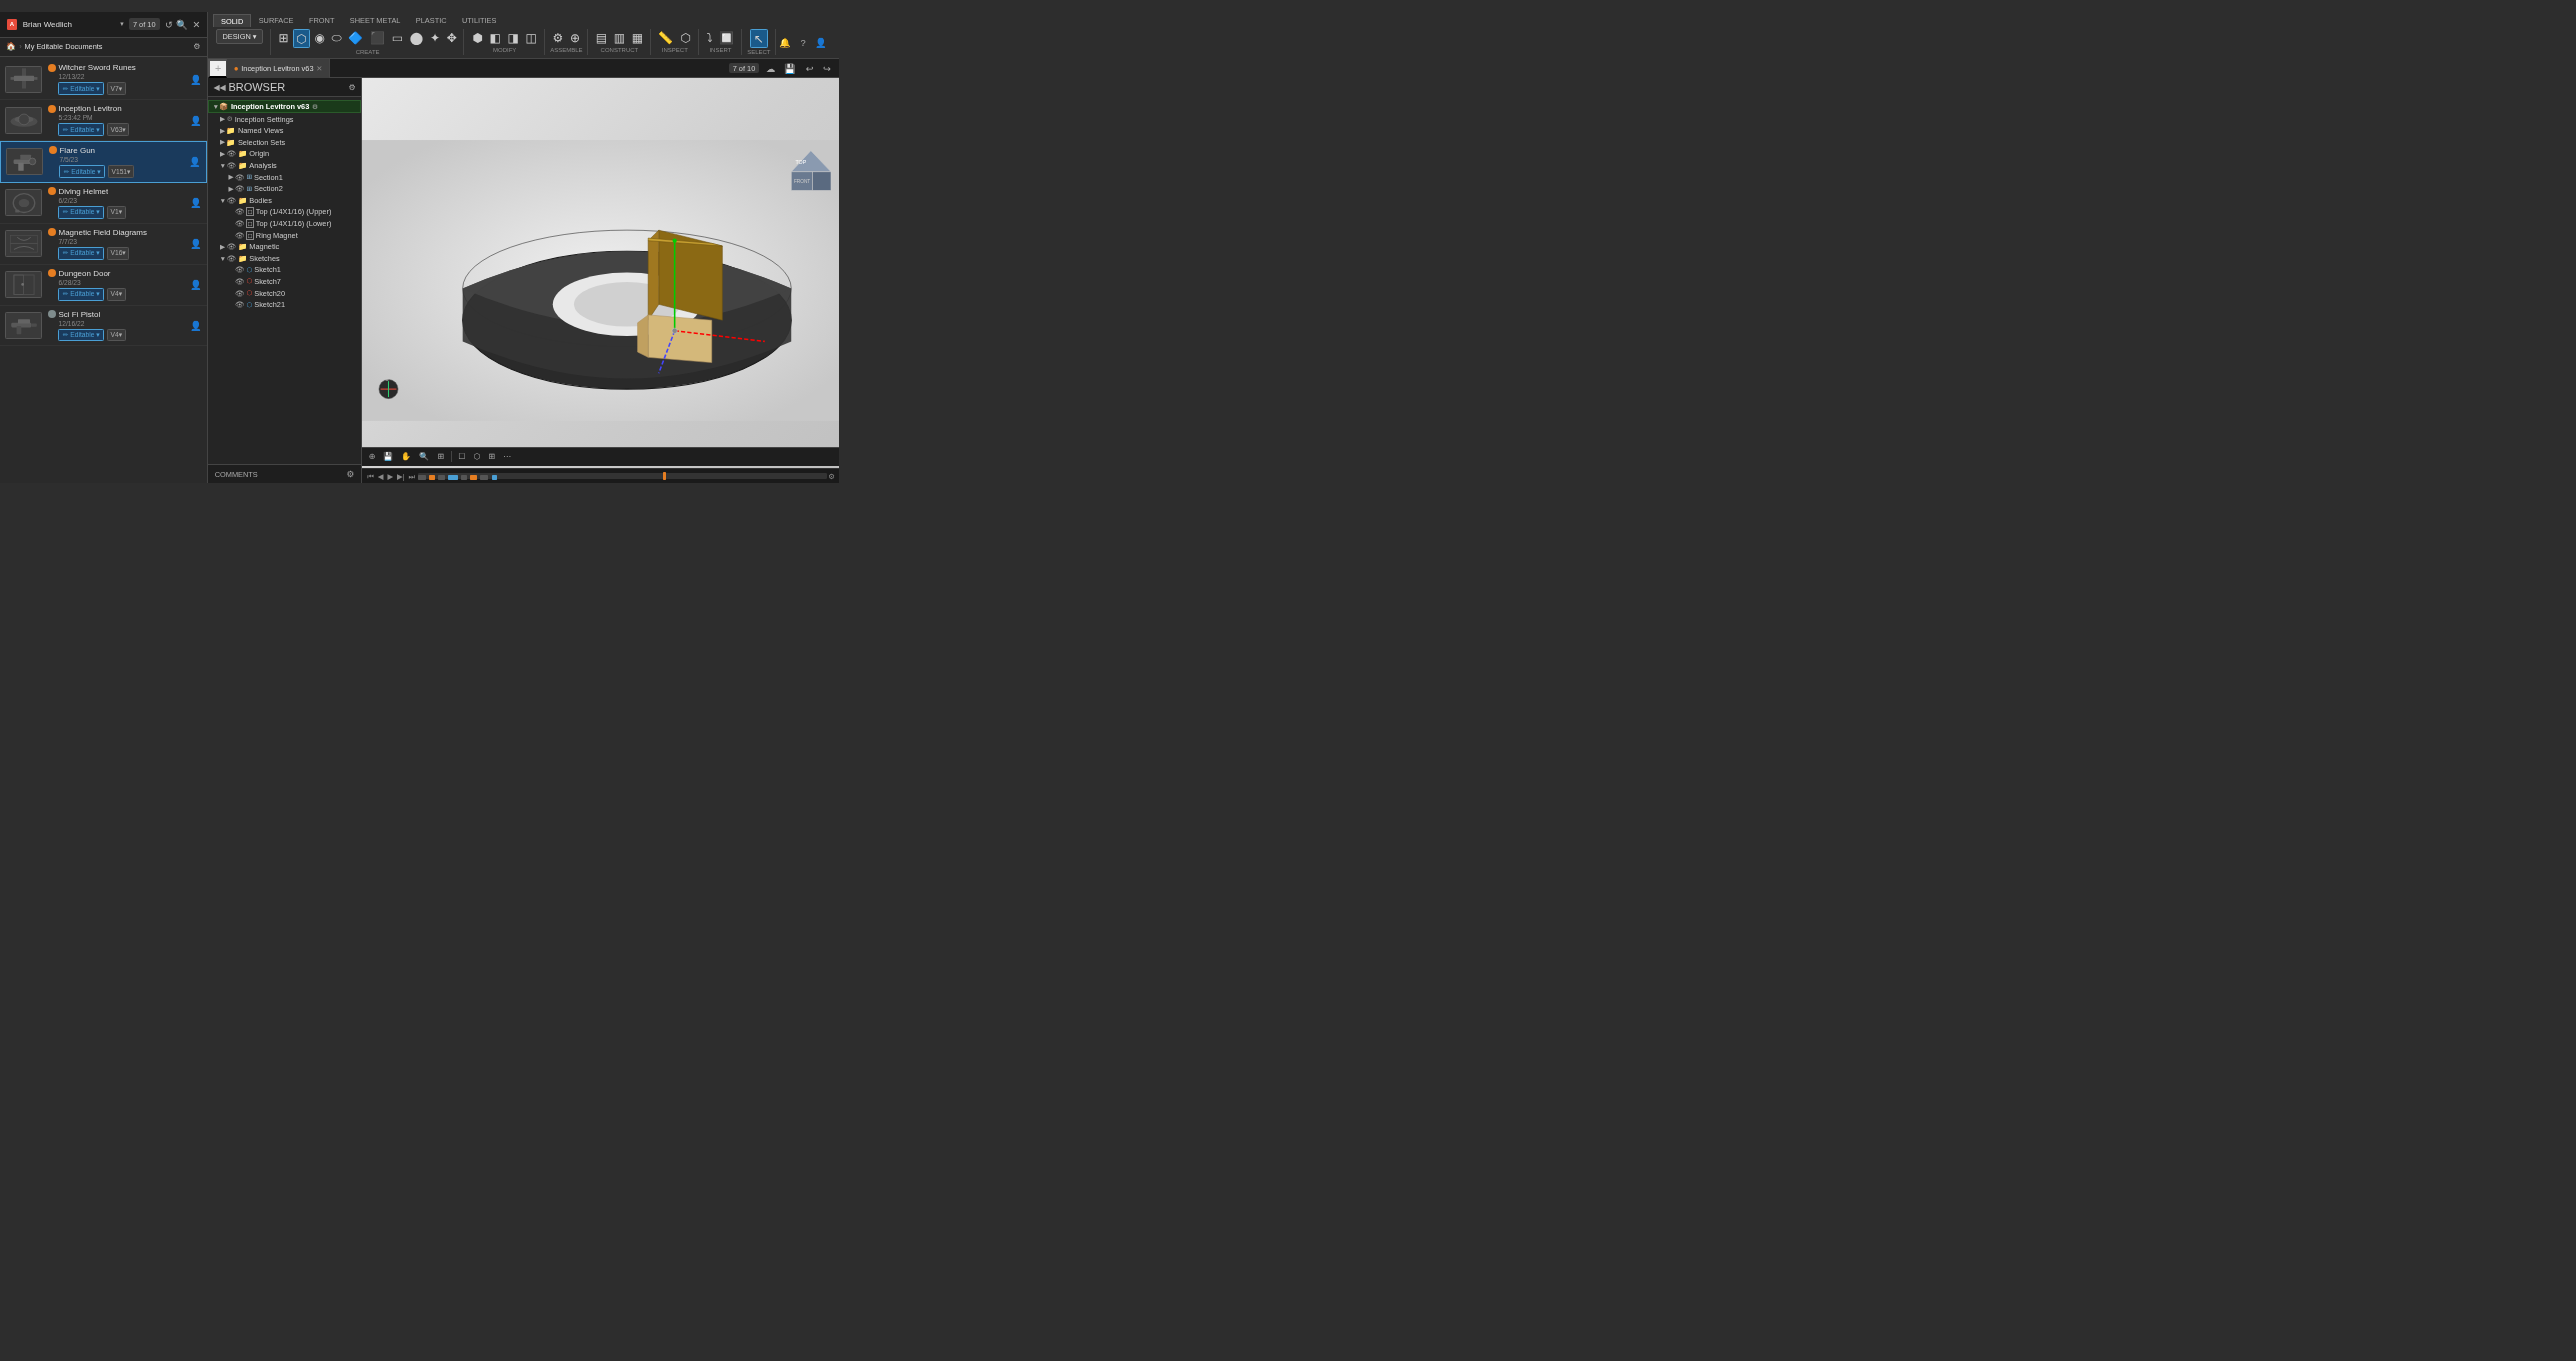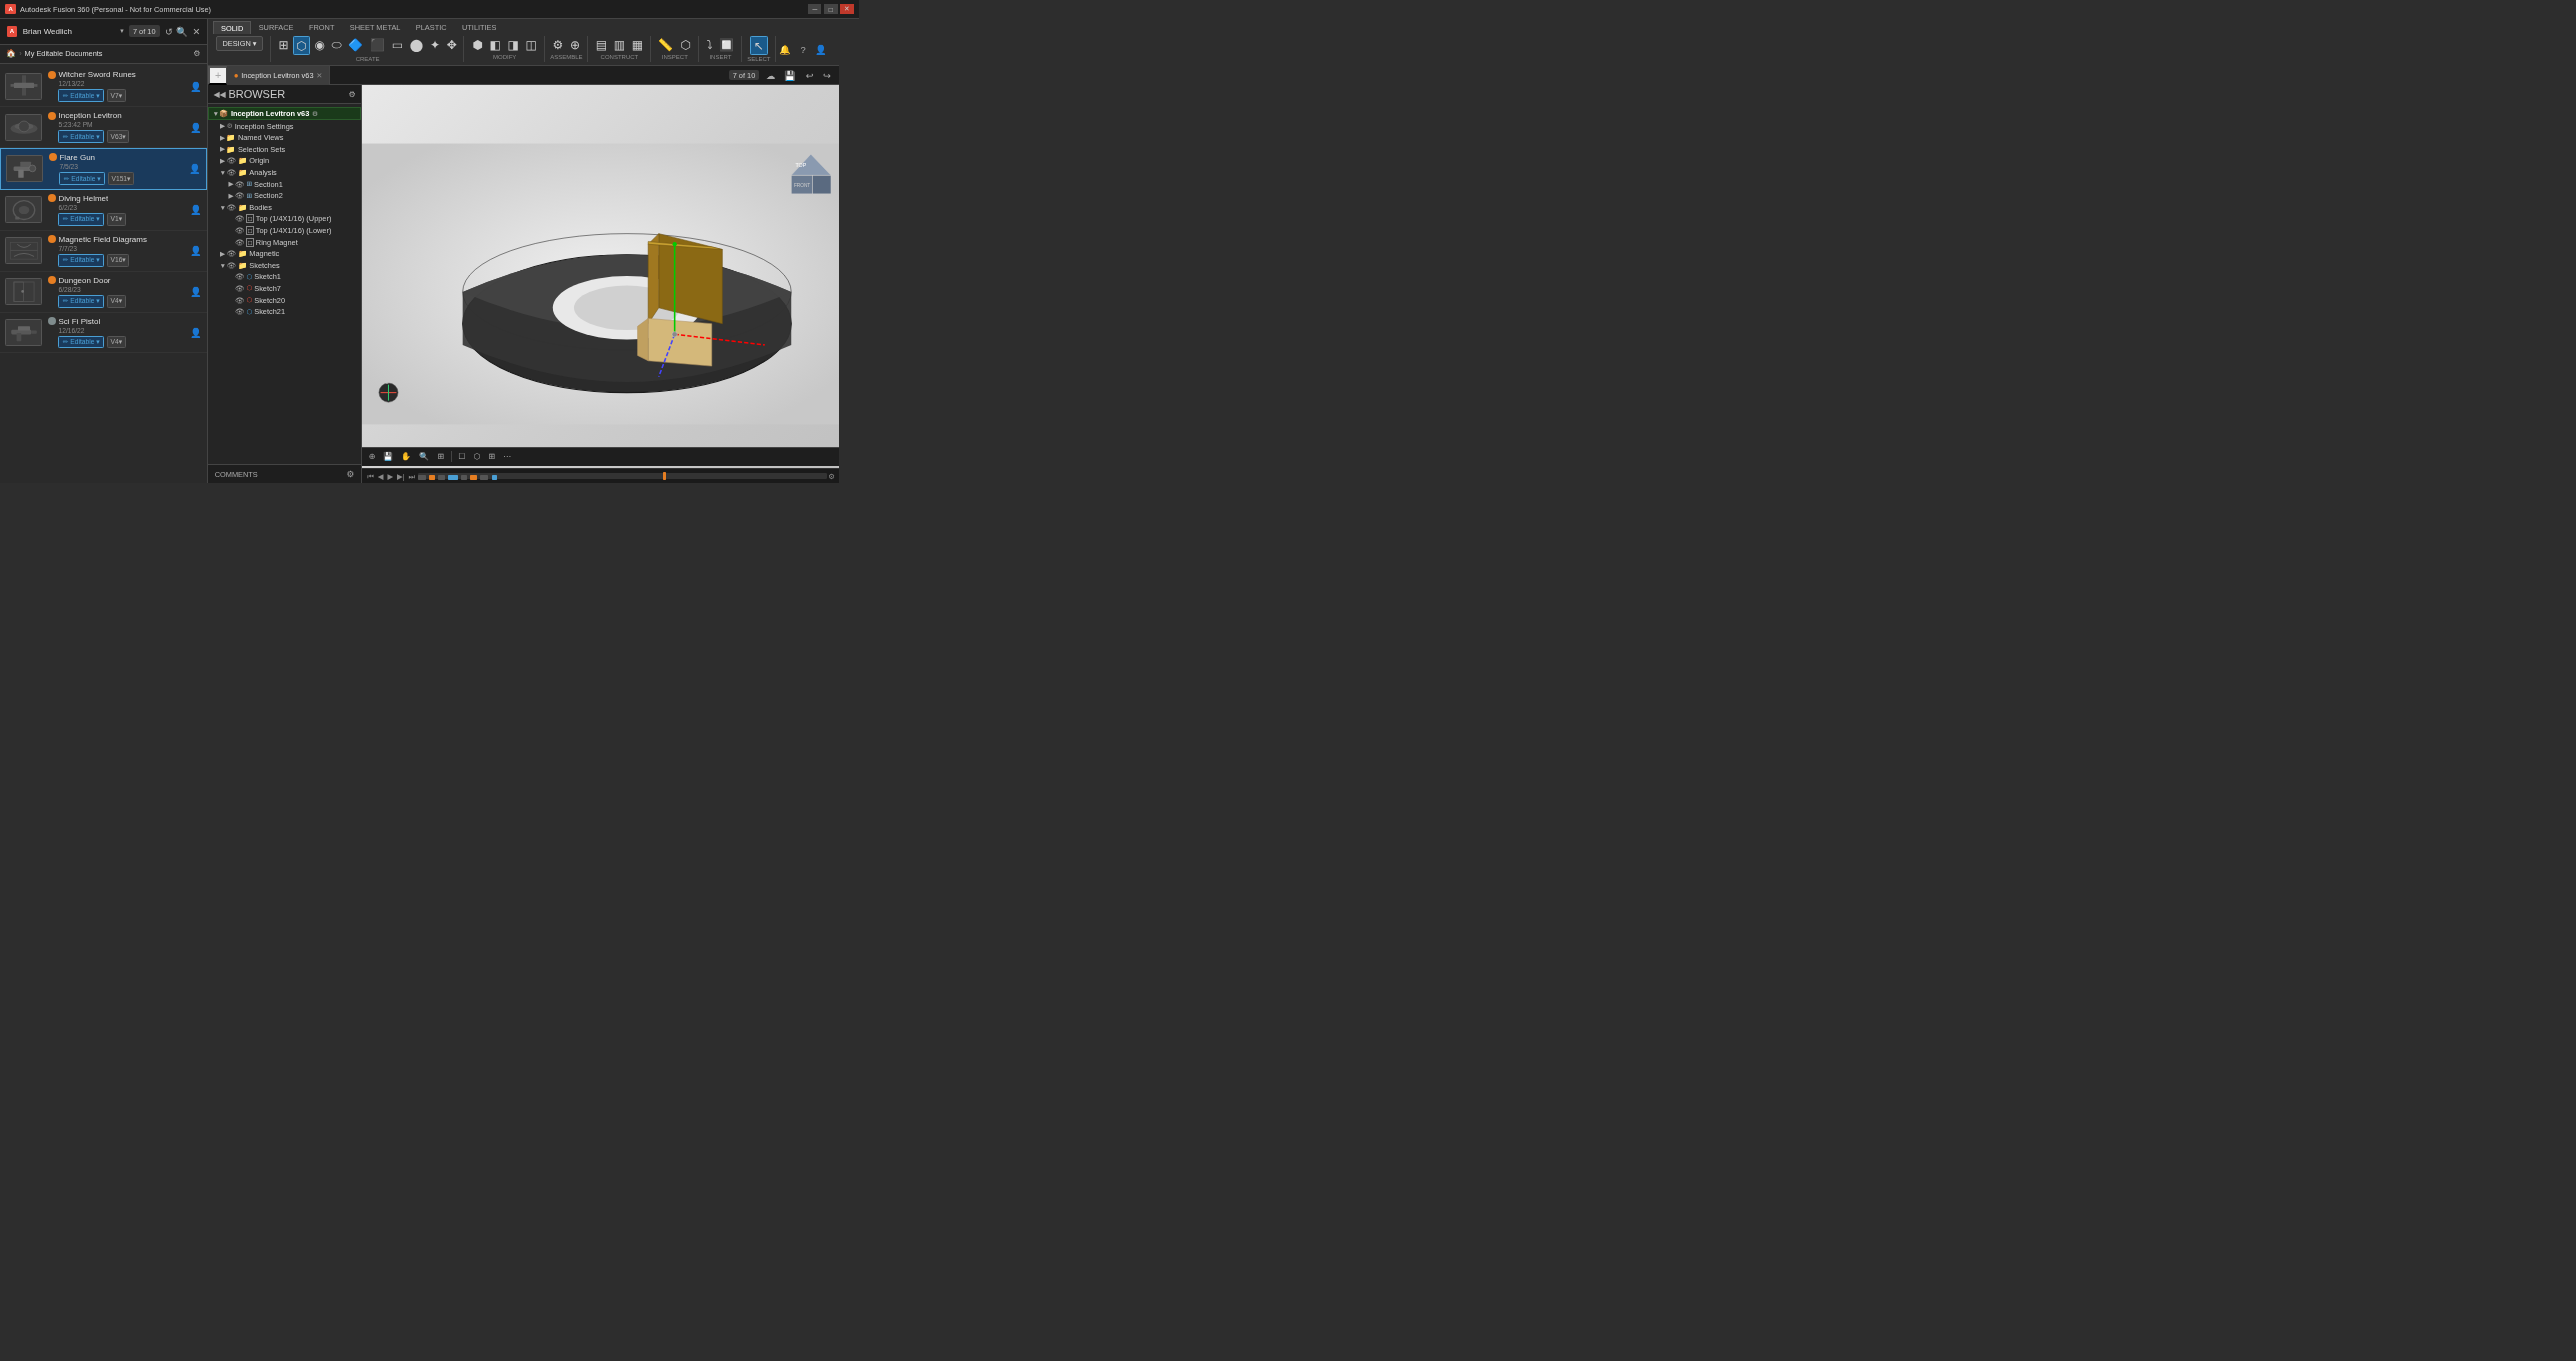--- a/index.html
+++ b/index.html
@@ -124,38 +124,27 @@
     .tl-track { flex:1;height:5.4px;background:#333;border-radius:1.3px;position:relative; }
     .tl-marker { position:absolute;left:60%;top:-1.3px;width:2.7px;height:8px;background:#e67e22;border-radius:0.7px; }
     .tl-item { display:inline-block;height:5.4px;background:#555;border-radius:0.7px;margin-right:1.3px;cursor:pointer; }
     .tl-item.orange { background:#e67e22; }
     .tl-item.blue { background:#4a9fd4; }
     .tl-settings { background:none;border:none;color:#888;cursor:pointer;font-size:7.4px; }
     .hdr-btn { background:none;border:none;color:#aaa;cursor:pointer;font-size:9.4px;padding:1.3px 2.7px; }
 
     
     #app { width:859px;height:483px;display:flex;flex-direction:column;overflow:hidden; }
-    #body-area { flex:1;display:flex;overflow:hidden;position:relative; }
+    #body-area { flex:1;display:flex;overflow:hidden;position:relative;margin-top:12px; }
   </style>
 </head>
 <body>
 
 <div id="app">
 
-  <div id="titlebar">
-    <div class="app-icon">
-        <span>A</span>
-      </div>
-    <span class="app-title">Autodesk Fusion 360 (Personal - Not for Commercial Use)</span>
-    <div class="win-controls">
-      <button class="win-btn">─</button>
-      <button class="win-btn">□</button>
-      <button class="win-btn close">✕</button>
-    </div>
-  </div>
 
   <div id="body-area">
 
     <div id="left-panel">
 
       <div id="lp-header">
         <div class="logo">A</div>
         <span class="user">Brian Wedlich</span>
         <span class="user-arrow">▾</span>
         <div class="doc-count">7 of 10</div>

